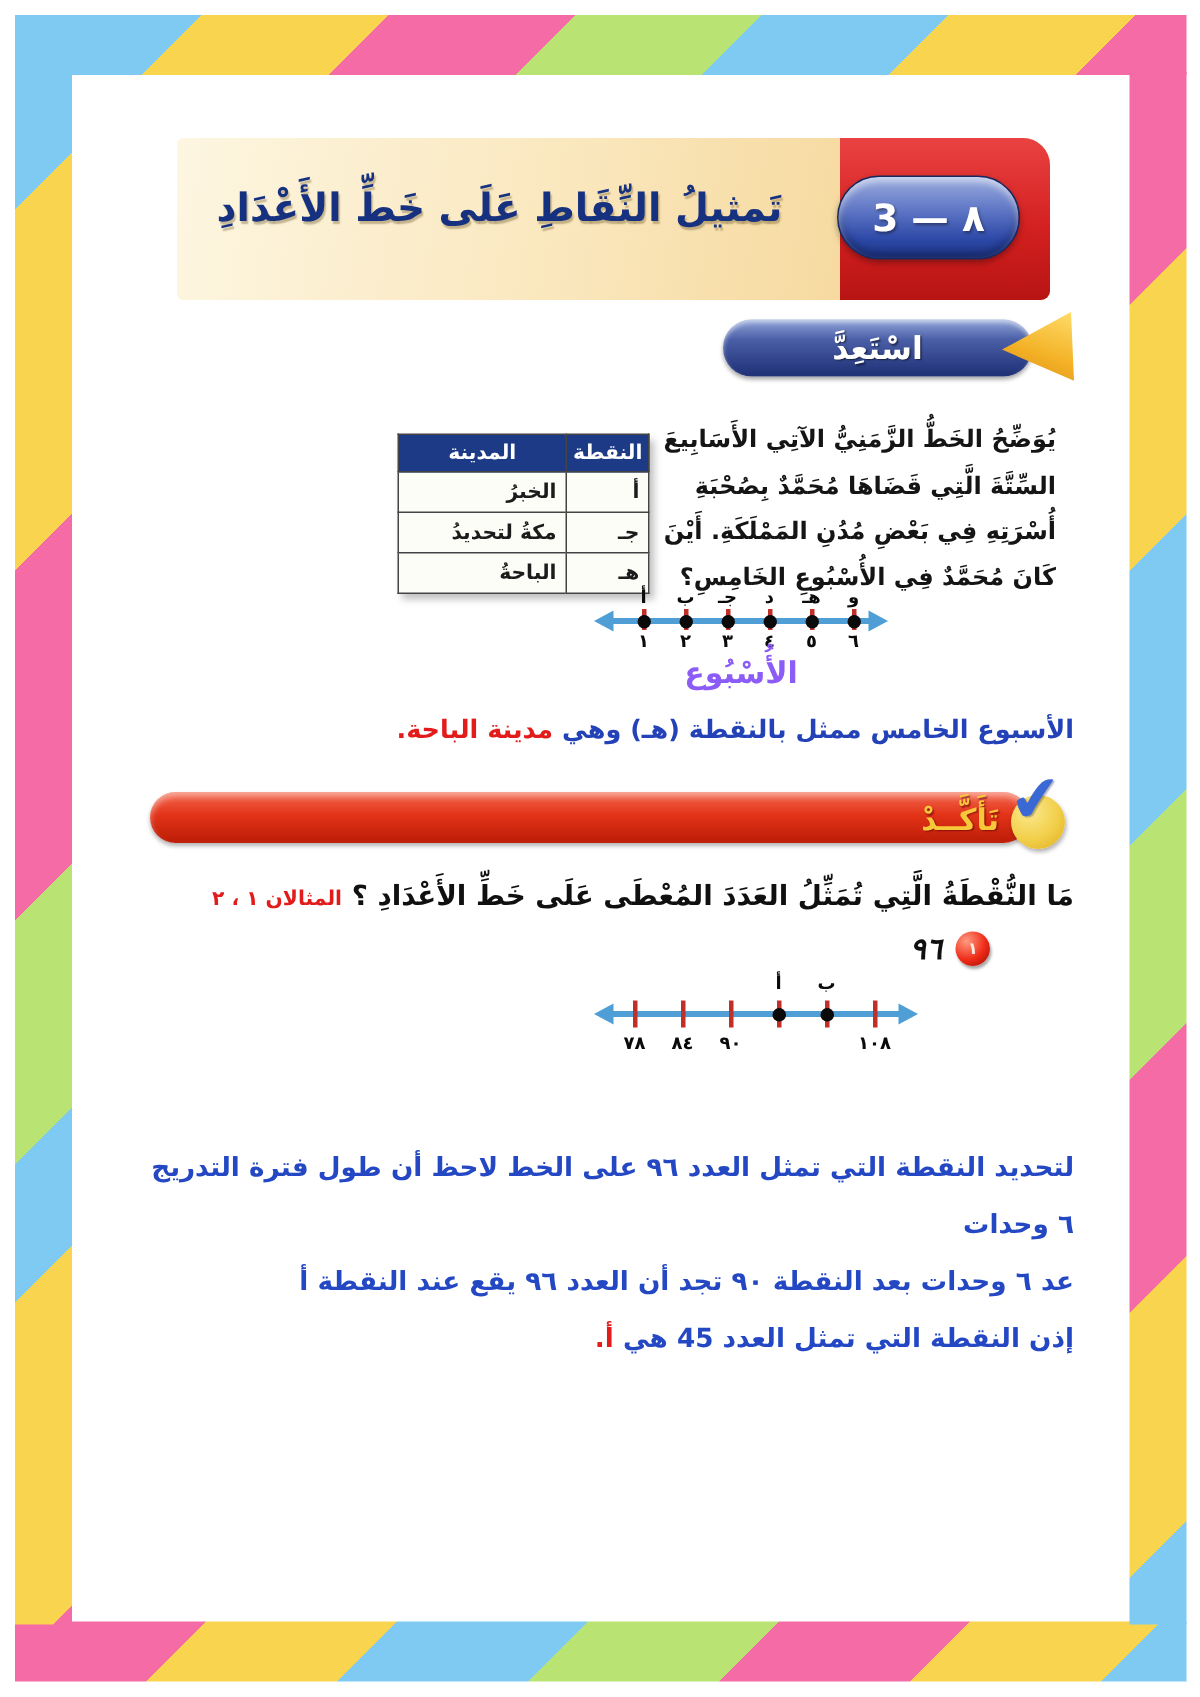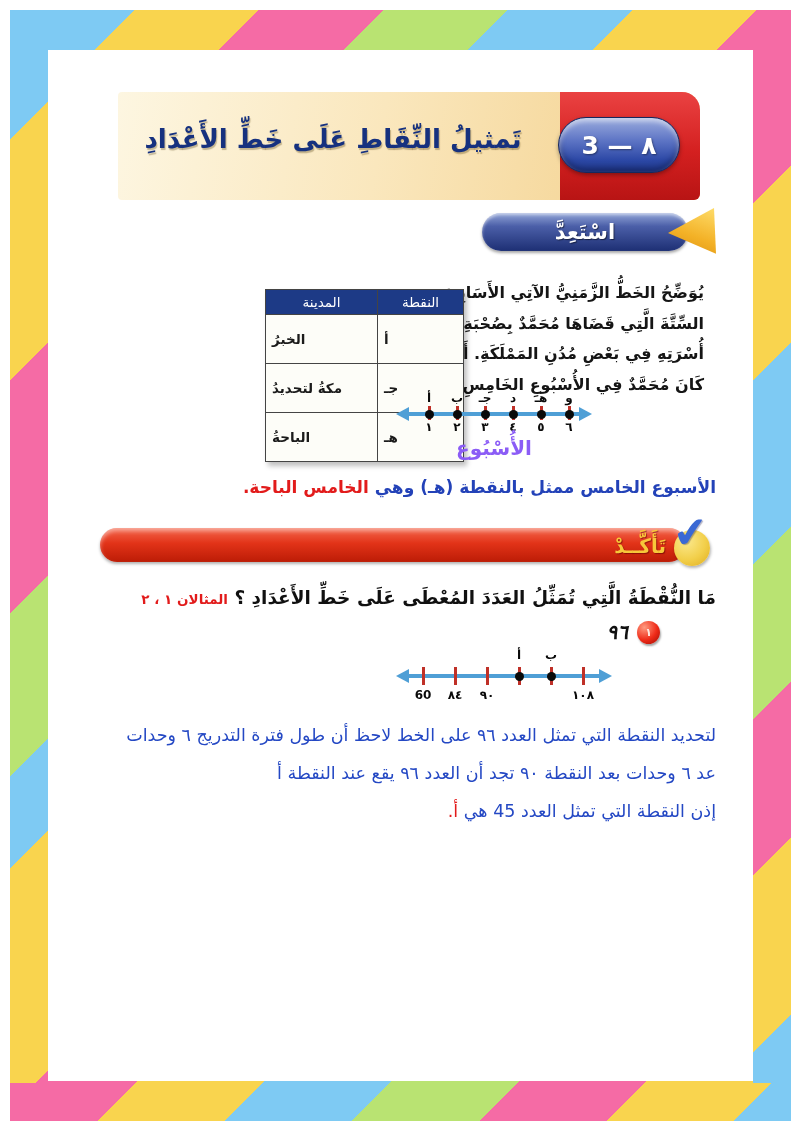--- a/index.html
+++ b/index.html
@@ -41,22 +41,22 @@
             color:#ffffff; font-size:21px; font-weight:bold; text-shadow:1px 1px 1px rgba(0,0,0,.5); }
   .warmup-arrow { position:absolute; right:0; top:2px; width:50px; height:52px;
             background:linear-gradient(200deg,#ffdf6e 0%,#f3b126 55%,#d88b10 100%);
             clip-path:polygon(96% 4%, 100% 92%, 4% 52%);
             filter:drop-shadow(1px 2px 2px rgba(0,0,0,.3)); }
 
   
   .city-table { position:absolute; left:265px; top:289px; direction:rtl;
             border-collapse:collapse; box-shadow:3px 4px 5px rgba(0,0,0,.25);
             background:#fdfdf8; font-size:13.5px; }
-  .city-table th { background:#1d3a86; color:#ffffff; font-weight:normal; border:1.5px solid #444; padding:4px 24px; }
-  .city-table td { border:1.5px solid #444; padding:16px 6px; text-align:left; color:#1b1b1b; font-weight:600; }
+  .city-table th { background:#1d3a86; color:#ffffff; font-weight:bold; border:1.5px solid #444; padding:4px 4px; }
+  .city-table td { border:1.5px solid #444; padding:5px 6px; text-align:right; color:#1b1b1b; font-weight:600; }
   .col-point { width:46px; } .col-city { width:112px; }
 
   .problem-text { position:absolute; left:430px; top:278px; width:274px; direction:rtl; text-align:right;
             color:#151515; font-size:16px; font-weight:600; line-height:1.92; }
 
   
   .numberline { position:absolute; }
   .nl-line { position:absolute; height:4px; background:#4f9fd6; border-radius:2px; }
   .nl-arrow { position:absolute; width:0; height:0; border-top:7px solid transparent; border-bottom:7px solid transparent; }
   .nl-arrow.left  { border-right:13px solid #4f9fd6; }
@@ -93,22 +93,22 @@
 
   .item-row { position:absolute; right:140px; top:620px; direction:rtl;
             display:flex; align-items:center; gap:9px; }
   .item-bullet { width:23px; height:23px; border-radius:50%;
             background:radial-gradient(circle at 32% 28%,#ff9b80 0%,#ef2b18 55%,#9c0a02 100%);
             box-shadow:1px 2px 2px rgba(0,0,0,.35);
             display:flex; align-items:center; justify-content:center;
             color:#ffe9e0; font-size:11px; font-weight:bold; }
   .item-value { color:#101010; font-size:20px; font-weight:bold;font-style:italic; }
 
-  .solution { position:absolute; right:84px; top:716px; width:628px; direction:rtl; text-align:right;
-            color:#2448c4; font-size:17.5px; font-weight:400; line-height:2.18; }
+  .solution { position:absolute; right:84px; top:760px; width:628px; direction:rtl; text-align:right;
+            color:#2448c4; font-size:17.5px; font-weight:700; line-height:2.18; }
 </style>
 </head>
 <body>
 
 <div class="page">
 
   <div class="f-band f-top"></div>
   <div class="f-band f-bottom"></div>
   <div class="f-band f-left"></div>
   <div class="f-band f-right"></div>
@@ -178,21 +178,21 @@
     <div class="nl-below" style="left:143px; top:28px;">٥</div>
 
     <div class="nl-tick" style="left:170px; top:14px; height:14px;"></div>
     <div class="nl-dot" style="left:167px; top:17.5px;"></div>
     <div class="nl-above" style="left:171px; top:-1px;">و</div>
     <div class="nl-below" style="left:171px; top:28px;">٦</div>
   </div>
   <div class="nl-caption" dir="rtl">الأُسْبُوع</div>
 
   <div class="answer-line">
-    <span>الأسبوع الخامس ممثل بالنقطة (هـ) وهي </span><span class="red-text">الخامس الباحة.</span>
+    <span>الأسبوع الخامس ممثل بالنقطة (هـ) وهي </span><span class="red-text">مدينة الباحة.</span>
   </div>
 
   <div class="confirm-banner">
     <div class="confirm-pill"></div>
     <div class="confirm-label">تَأَكَّــدْ</div>
     <div class="check-circle"></div>
     <div class="check-mark">✔</div>
   </div>
 
   <div class="question-line">
@@ -204,21 +204,21 @@
     <div class="item-bullet">١</div>
     <div class="item-value">٩٦</div>
   </div>
 
   <div class="numberline" style="left:396px; top:646px; width:216px; height:62px;">
     <div class="nl-line" style="left:10px; right:10px; top:28px;"></div>
     <div class="nl-arrow left" style="left:0; top:23px;"></div>
     <div class="nl-arrow right" style="right:0; top:23px;"></div>
 
     <div class="nl-tick" style="left:26px; top:21px; height:18px;"></div>
-    <div class="nl-below" style="left:27px; top:42px;">60</div>
+    <div class="nl-below" style="left:27px; top:42px;">٧٨</div>
 
     <div class="nl-tick" style="left:58px; top:21px; height:18px;"></div>
     <div class="nl-below" style="left:59px; top:42px;">٨٤</div>
 
     <div class="nl-tick" style="left:90px; top:21px; height:18px;"></div>
     <div class="nl-below" style="left:91px; top:42px;">٩٠</div>
 
     <div class="nl-tick" style="left:122px; top:21px; height:18px;"></div>
     <div class="nl-dot" style="left:119px; top:25.5px;"></div>
     <div class="nl-above" style="left:123px; top:2px;">أ</div>

